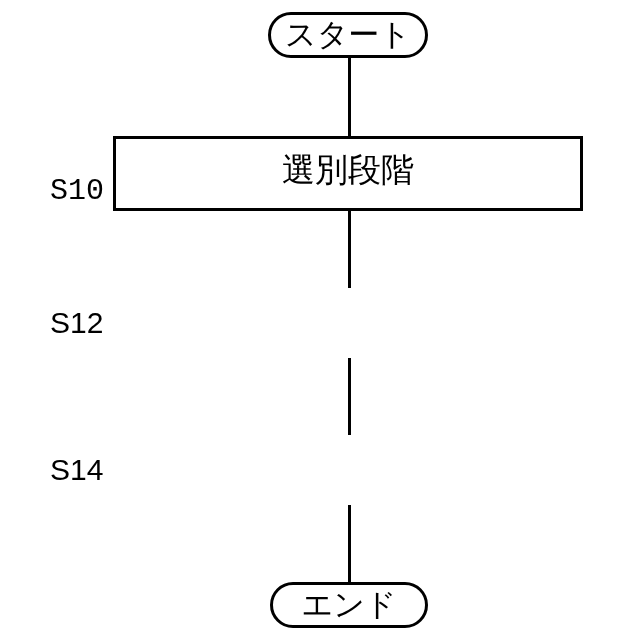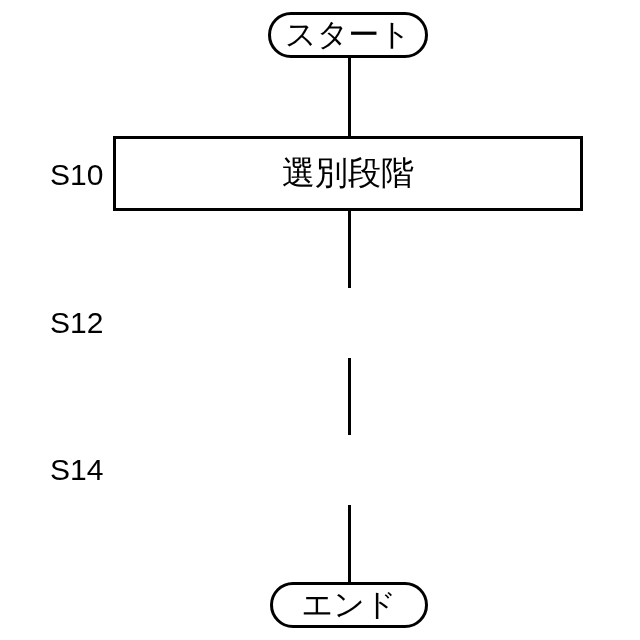--- a/index.html
+++ b/index.html
@@ -53,20 +53,21 @@
   .process {
     position: absolute;
     box-sizing: border-box;
     border: 3px solid #000000;
     background: #ffffff;
     left: 113px;
     width: 470px;
     display: flex;
     align-items: center;
     justify-content: center;
+    font-family: Liberation Mono, monospace;
   }
   .process .proc-label {
     font-size: 33px;
     line-height: 1;
     white-space: nowrap;
     color: #000000;
     padding-bottom: 2px;
   }
 
   
@@ -85,21 +86,21 @@
 <body>
 
 <div id="flowchart">
 
   <div class="terminator" style="left:268px; top:12px; width:160px; height:46px;">
     <span class="term-label">スタート</span>
   </div>
 
   <div class="connector" style="top:57px; height:80px;"></div>
 
-  <div class="step-tag" style="top:160px;">S10</div>
+  <div class="step-tag" style="top:176px;font-family:Liberation Mono, monospace;">S10</div>
   <div class="process" style="top:136px; height:75px;">
     <span class="proc-label">選別段階</span>
   </div>
 
   <div class="connector" style="top:210px; height:78px;"></div>
 
   <div class="step-tag" style="top:308px;">S12</div>
 
   <div class="connector" style="top:358px; height:77px;"></div>
 

